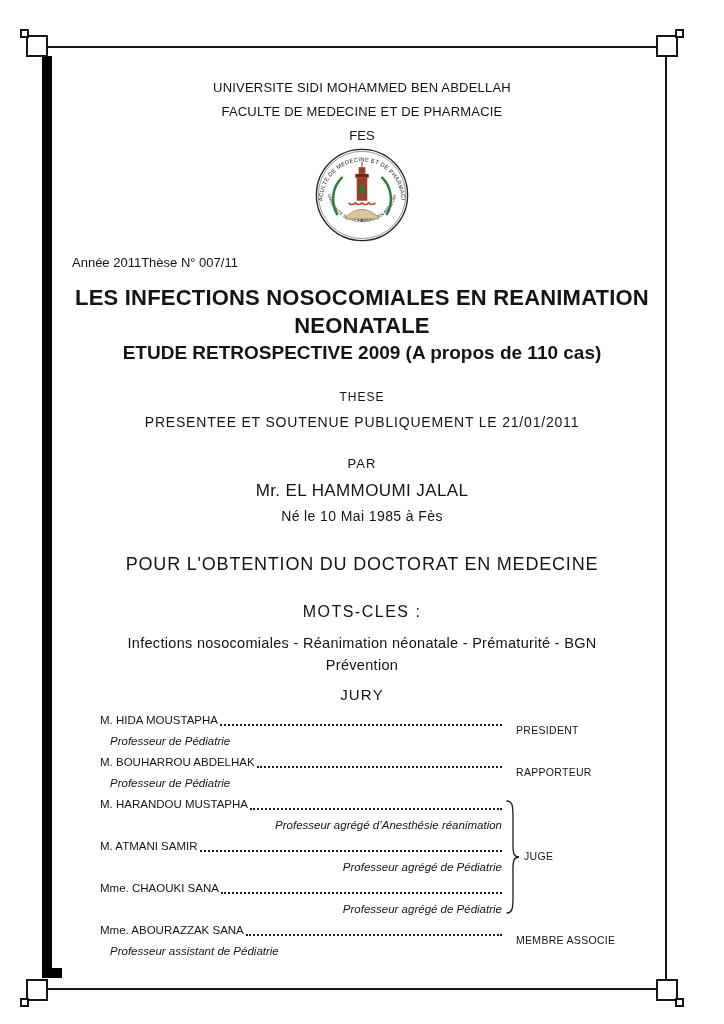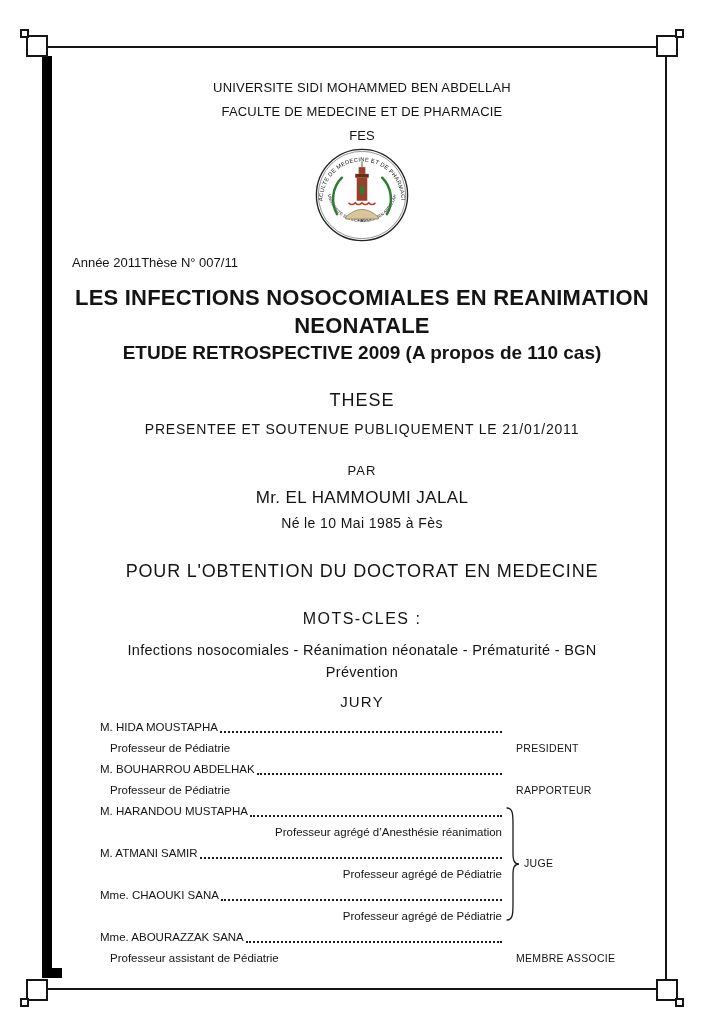--- a/index.html
+++ b/index.html
@@ -53,39 +53,39 @@
     font-size: 13px; padding: 0 2px; margin-bottom: 14px;
   }
 
   .title-main {
     font-size: 22px; font-weight: bold; line-height: 1.25; letter-spacing: .2px;
   }
   .title-sub {
     font-size: 19px; font-weight: bold; margin-top: 3px; margin-bottom: 26px;
   }
 
-  .these-label   { font-size: 18px; letter-spacing: 1px; margin-bottom: 10px; margin-top: 24px; }
+  .these-label   { font-size: 12px; letter-spacing: 1px; margin-bottom: 10px; margin-top: 24px; }
   .defense-line  { font-size: 14px; letter-spacing: .8px; margin-bottom: 26px; }
   .par-label     { font-size: 13px; letter-spacing: 1px; margin-bottom: 10px; }
   .author-name   { font-size: 17px; letter-spacing: .4px; margin-bottom: 7px; }
   .birth-line    { font-size: 14px; letter-spacing: .4px; margin-bottom: 30px; }
   .degree-line   { font-size: 18px; letter-spacing: .8px; margin-bottom: 28px; }
 
   .kw-label { font-size: 16px; letter-spacing: 1.5px; margin-bottom: 11px; }
   .kw-line  { font-size: 14.5px; letter-spacing: .3px; line-height: 1.55; text-align: center; }
   .jury-label { font-size: 15px; letter-spacing: 1.2px; margin-top: 9px; margin-bottom: 7px; }
 
   
   .jury { margin: 0 0 0 30px; text-align: left; font-size: 11.5px; }
-  .jury-member { display: flex; align-items: flex-end; }
+  .jury-member { display: flex; align-items: center; }
   .member-left { width: 402px; }
   .name-line { display: flex; line-height: 21px; }
   .jname { white-space: nowrap; }
   .leader { flex: 1; border-bottom: 2px dotted #1c1c1c; margin: 0 0 5px 2px; }
-  .jtitle { line-height: 21px; padding-left: 10px; }
+  .jtitle { line-height: 21px; padding-left: 10px; font-style: italic; }
   .jrole {
     font-size: 10.5px; letter-spacing: .3px; margin-left: 14px;
     line-height: 21px; white-space: nowrap;
   }
   .jury-group { display: flex; align-items: center; text-align: right; }
   .jury-group .group-left { width: 402px; }
   .brace { width: 16px; height: 120px; margin-left: 2px; flex: none; }
   .grole { margin-left: 4px; }
 </style>
 </head>

